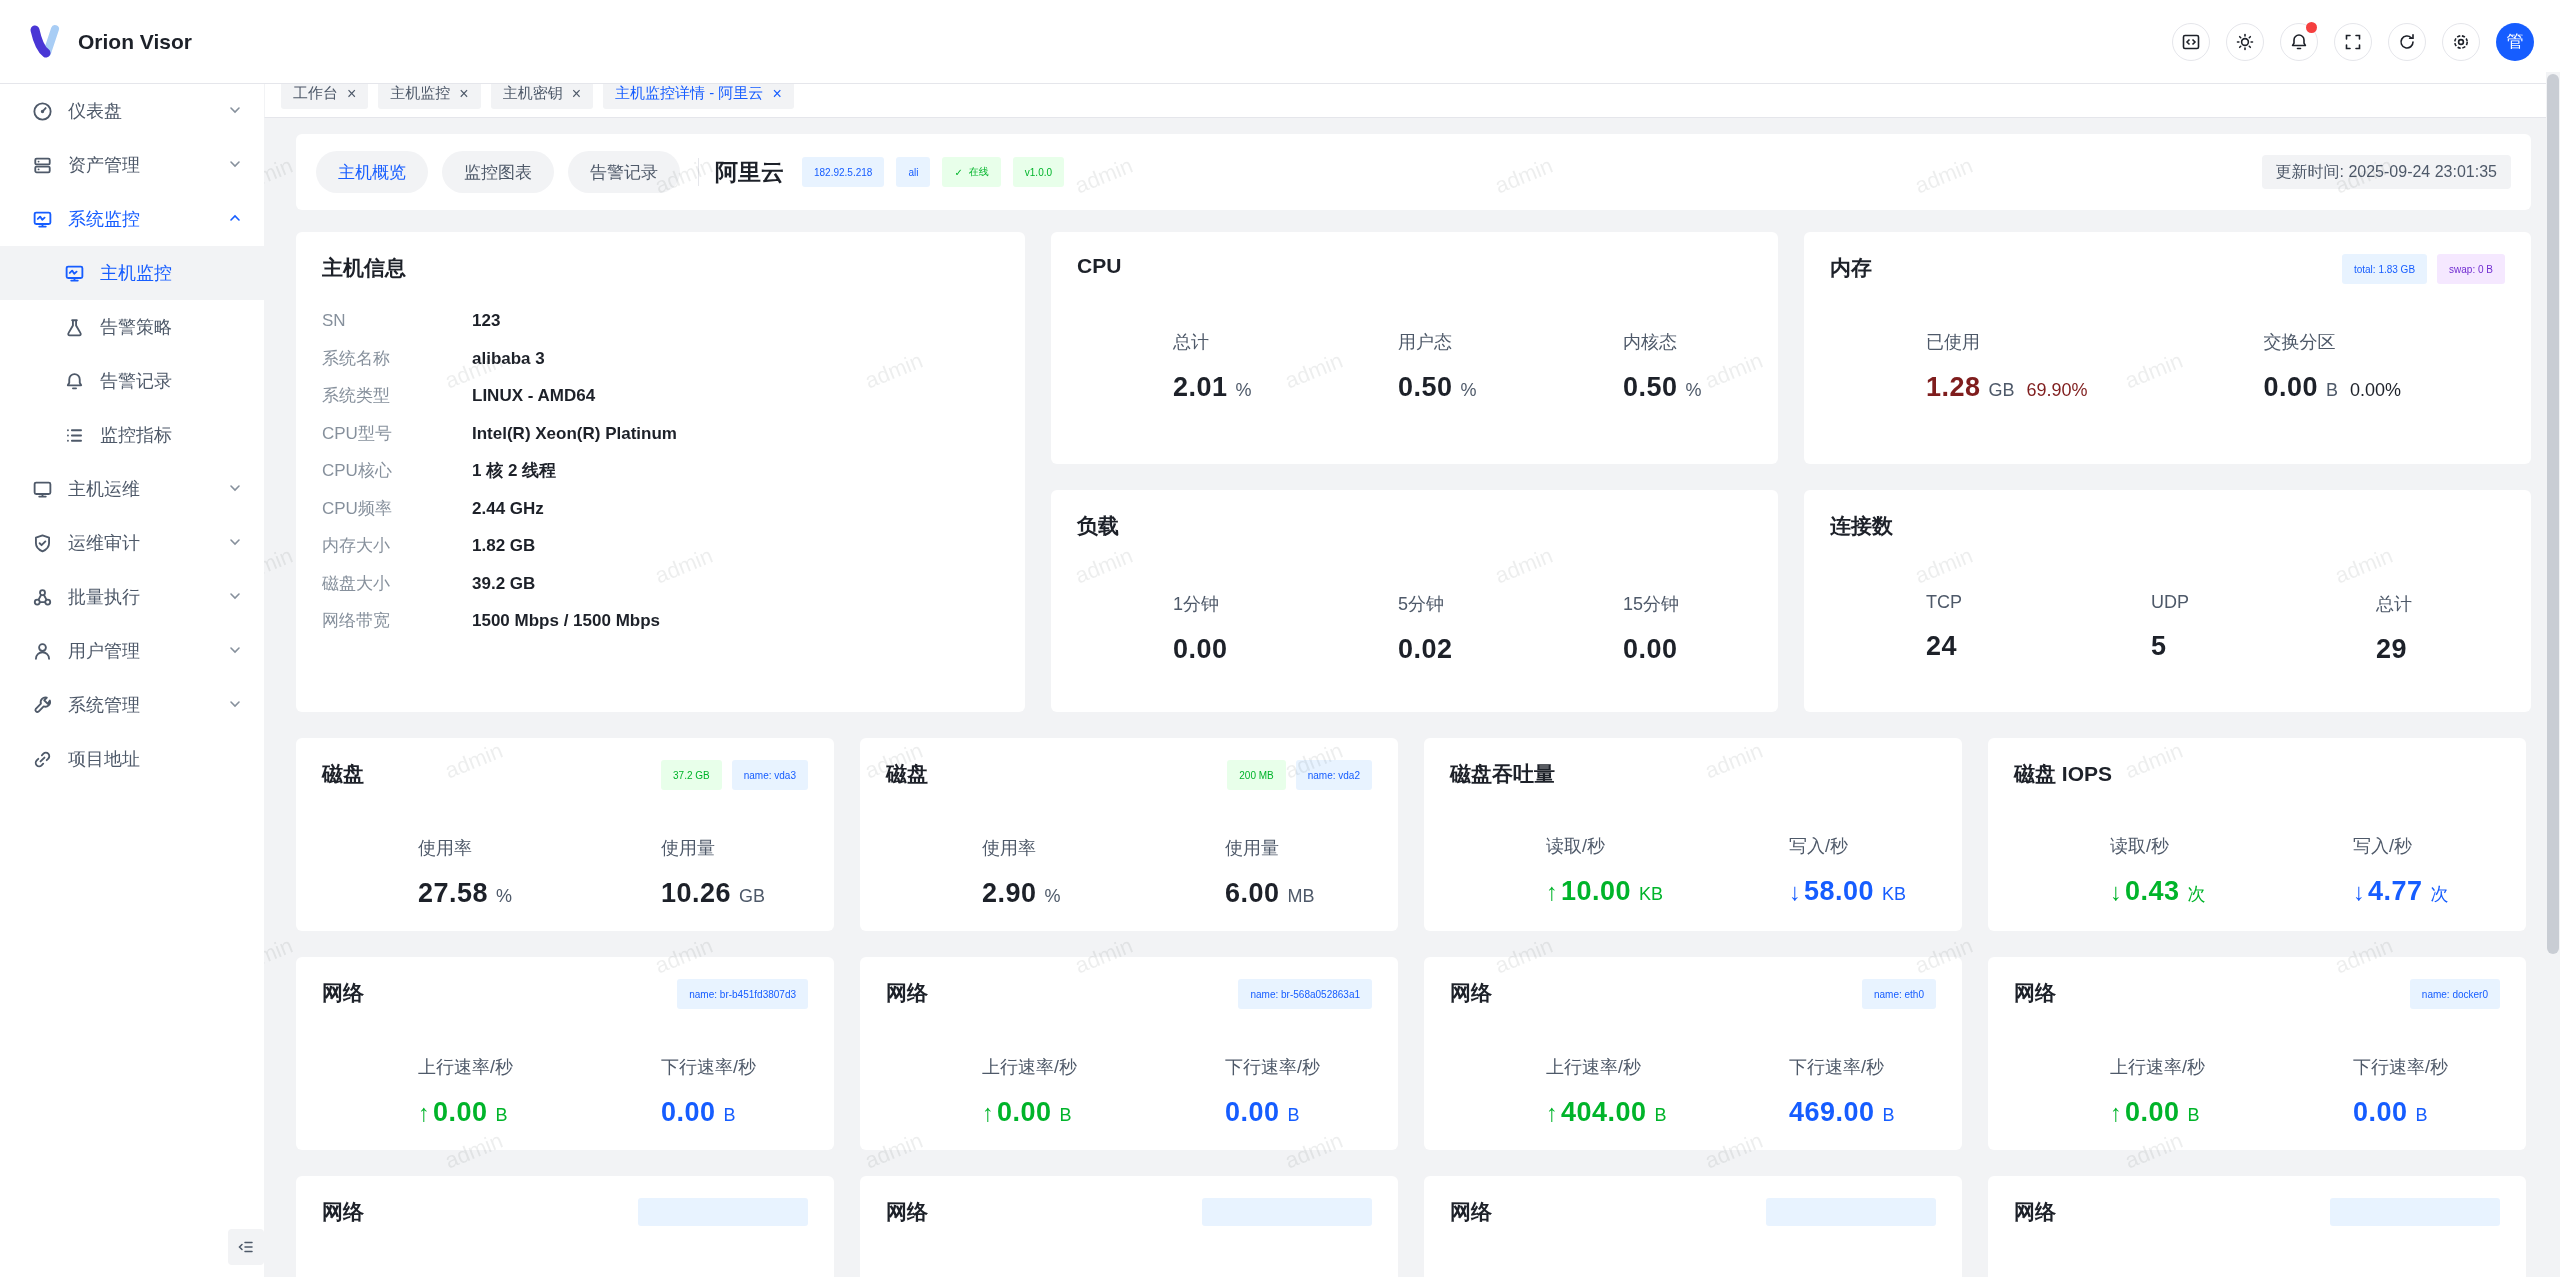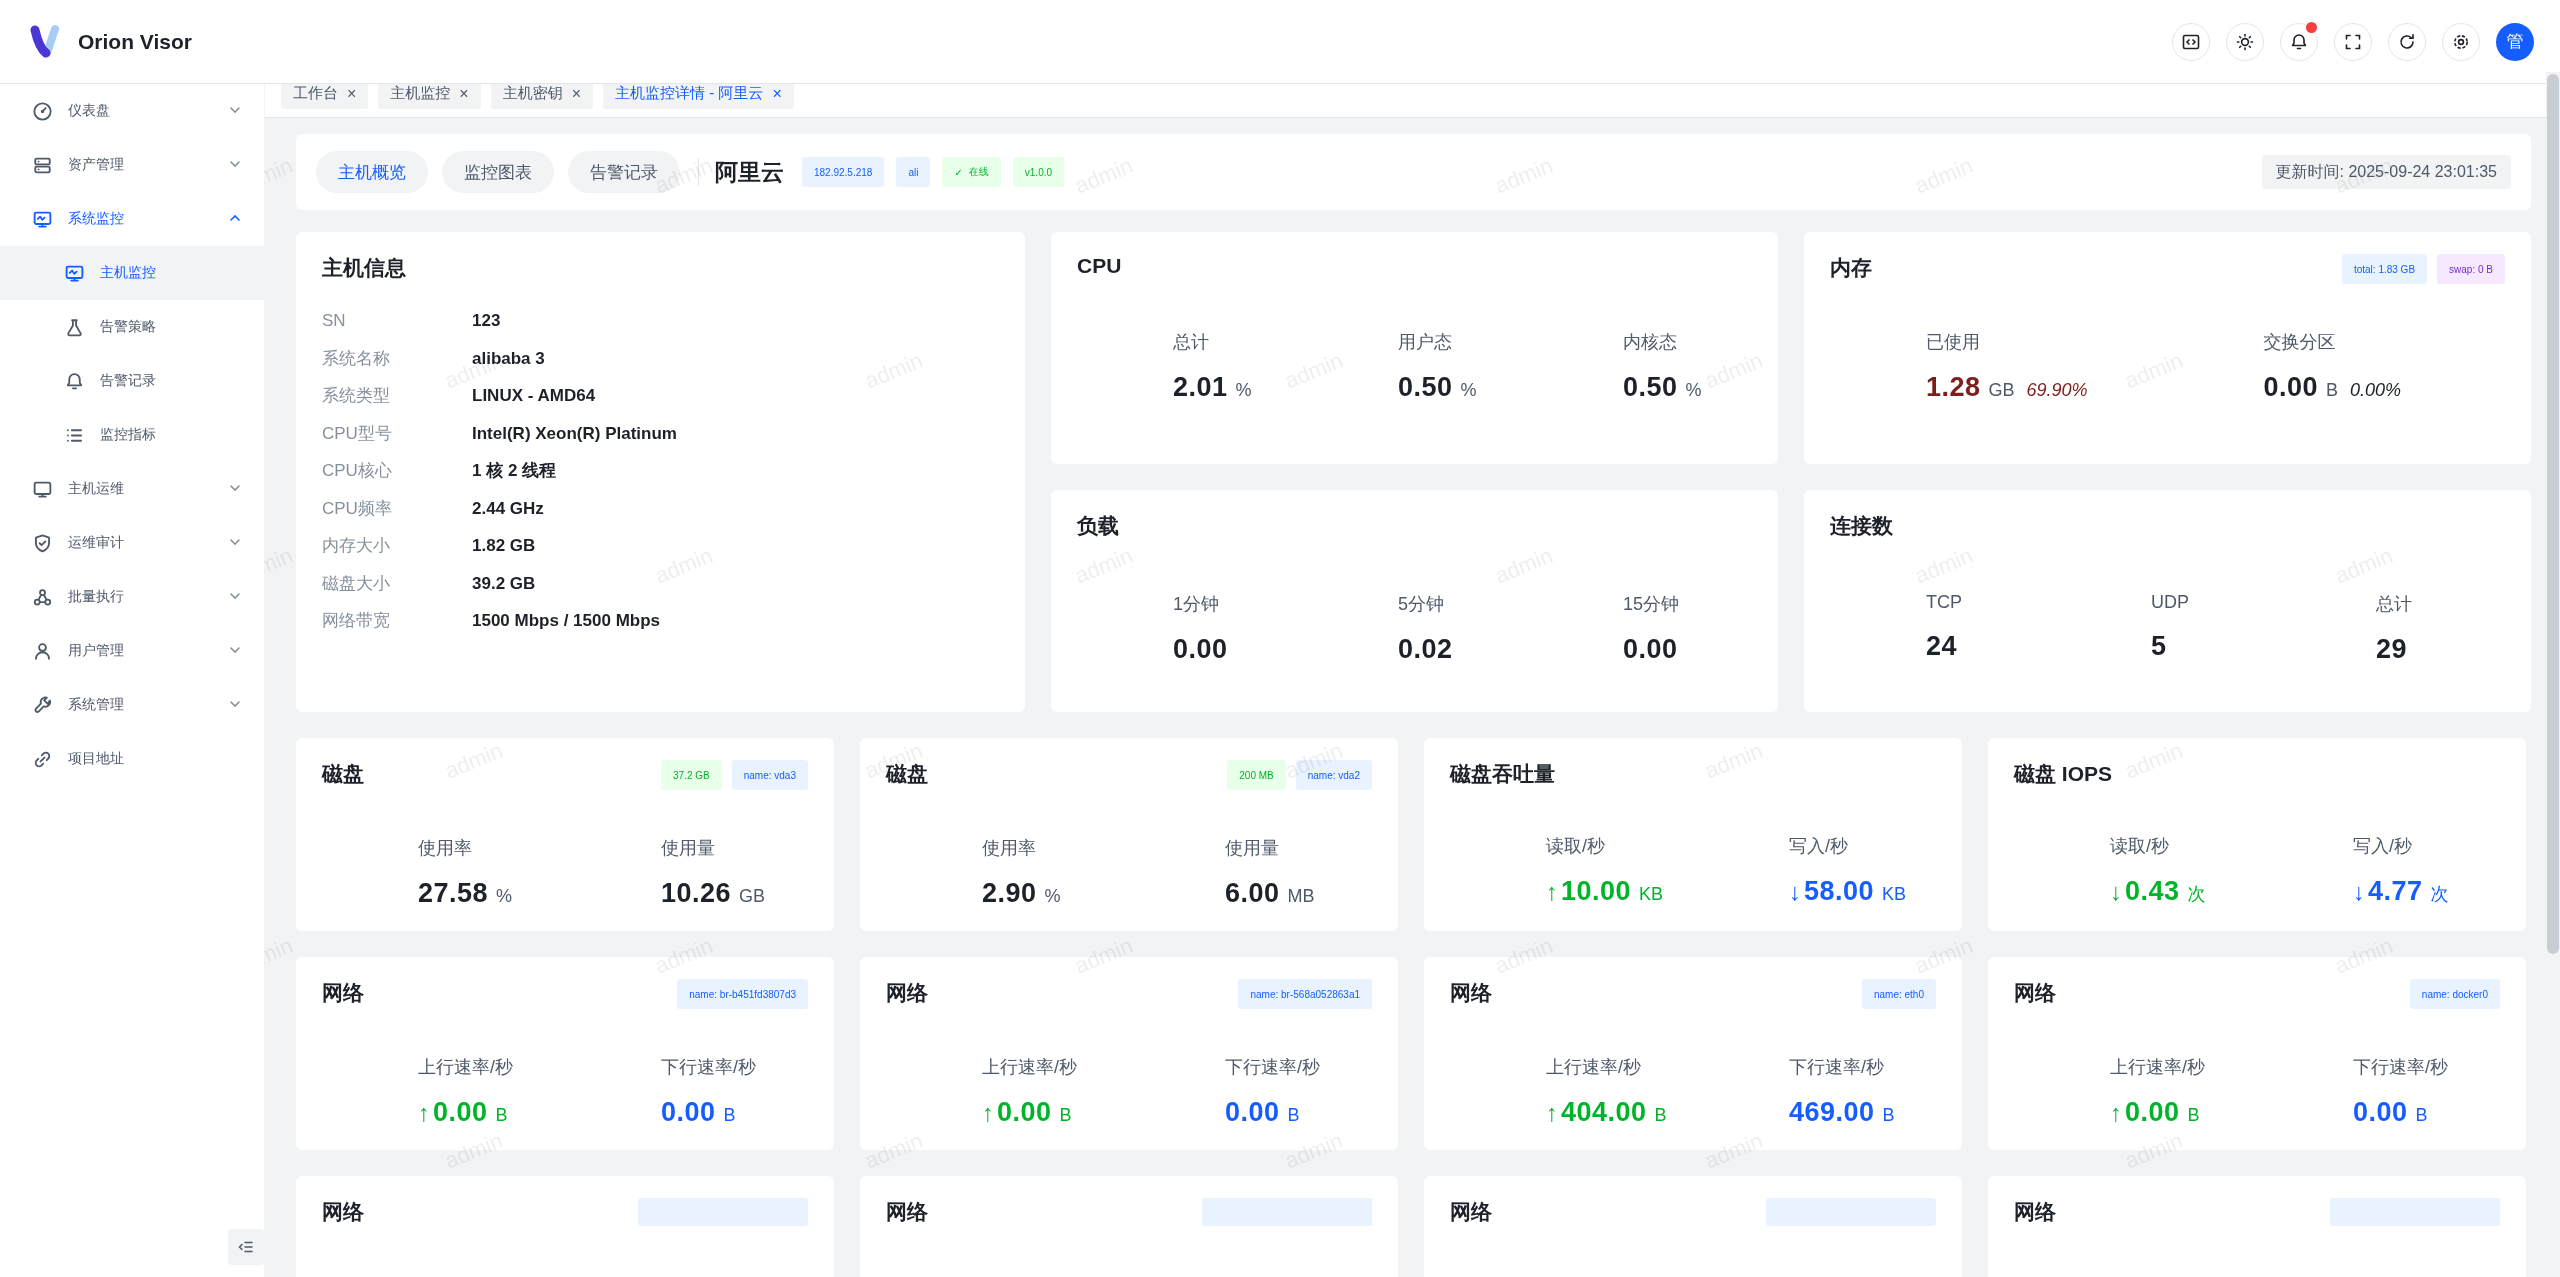--- a/index.html
+++ b/index.html
@@ -25,21 +25,21 @@
   .tabbar { position:absolute; top:70px; left:264px; right:0; height:48px; background:#fff;
     border-bottom:1px solid #e5e6eb; border-left:1px solid #f2f3f5; display:flex; align-items:center;
     padding-left:16px; gap:10px; z-index:25; }
   .tag-tab { display:flex; align-items:center; gap:9px; background:#f2f3f5; color:#4e5969;
     font-size:15px; padding:6px 12px; border-radius:3px; cursor:pointer; }
   .tag-tab .close { font-size:16px; line-height:1; color:inherit; cursor:pointer; }
   .tag-tab.active { color:#165dff; }
   
   .sidebar { position:absolute; top:70px; left:0; width:264px; bottom:0; background:#fff; z-index:20; padding-top:14px; }
   .side-item { height:54px; display:flex; align-items:center; gap:15px; padding-left:32px;
-    font-size:14px; color:#4e5969; cursor:pointer; }
+    font-size:18px; color:#4e5969; cursor:pointer; }
   .side-item svg { width:21px; height:21px; flex:none; }
   .side-item .chev { margin-left:auto; margin-right:22px; color:#86909c; }
   .side-item .chev svg { width:14px; height:14px; }
   .side-item.sub { padding-left:64px; }
   .side-item.active-parent { color:#165dff; }
   .side-item.active-parent .chev { color:#165dff; }
   .side-item.selected { background:#f2f3f5; color:#165dff; }
   .collapse-btn { position:absolute; left:228px; bottom:12px; width:36px; height:36px; border-radius:4px;
     background:#f2f3f5; color:#4e5969; display:flex; align-items:center; justify-content:center; cursor:pointer; }
   .collapse-btn svg { width:18px; height:18px; }
@@ -80,21 +80,21 @@
   .info-value { font-weight:700; color:#1d2129; }
   
   .stats { display:flex; margin-top:52px; }
   .stats.two { margin-top:46px; }
   .stat { flex:1; padding-left:96px; }
   .stat-label { font-size:18px; color:#4e5969; margin-bottom:18px; }
   .stat-value { display:flex; align-items:baseline; }
   .stat-value .arrow { font-size:24px; font-weight:700; margin-right:3px; }
   .stat-value .num { font-size:27px; font-weight:600; letter-spacing:0.5px; }
   .stat-value .unit { font-size:18px; margin-left:8px; }
-  .stat-value .extra { font-size:18px; margin-left:12px;font-style:italic; }
+  .stat-value .extra { font-size:18px; margin-left:12px; }
   .v-dark .num { color:#1d2129; } .v-dark .unit { color:#4e5969; } .v-dark .extra { color:#1d2129; }
   .v-orange .num, .v-orange .extra { color:#7f1d1d; } .v-orange .unit { color:#4e5969; }
   .v-green .num, .v-green .unit, .v-green .arrow, .v-green .extra { color:#00b42a; }
   .v-blue .num, .v-blue .unit, .v-blue .arrow, .v-blue .extra { color:#165dff; }
   .partial-card { height:120px; }
   .badge-empty { min-width:170px; height:28px; }
   
   .scrollbar { position:absolute; top:72px; right:0; width:14px; bottom:0; background:#f2f3f5; z-index:40; }
   .scroll-thumb { position:absolute; top:2px; right:1px; width:12px; height:880px; border-radius:7px; background:#c9cdd4; }
 </style>

